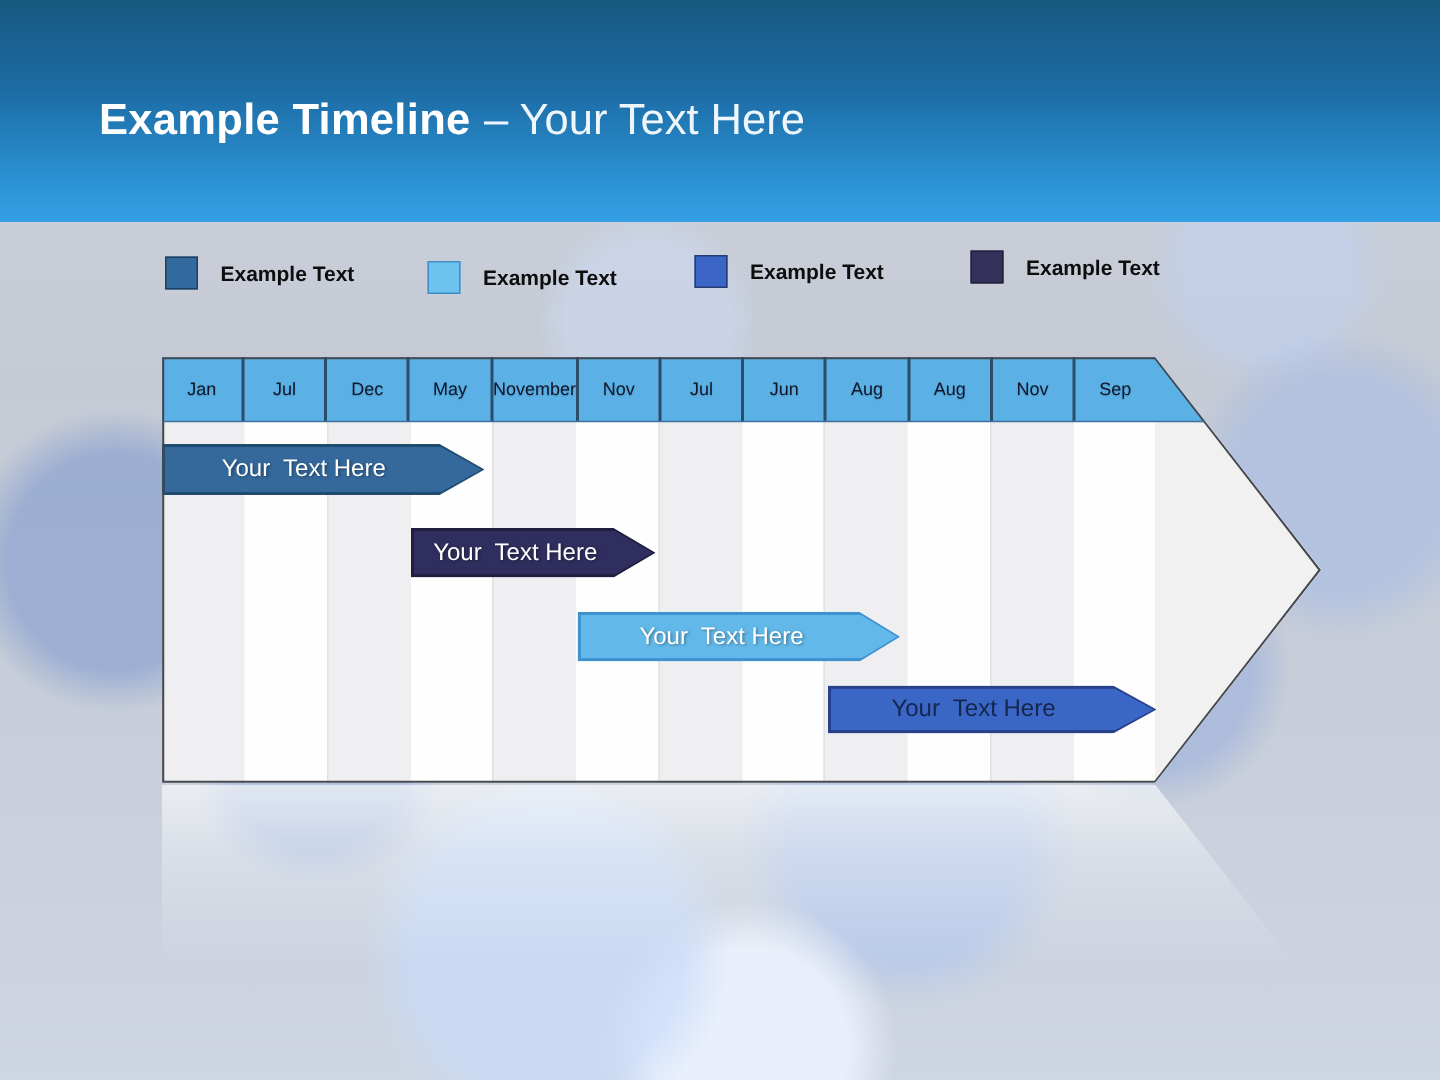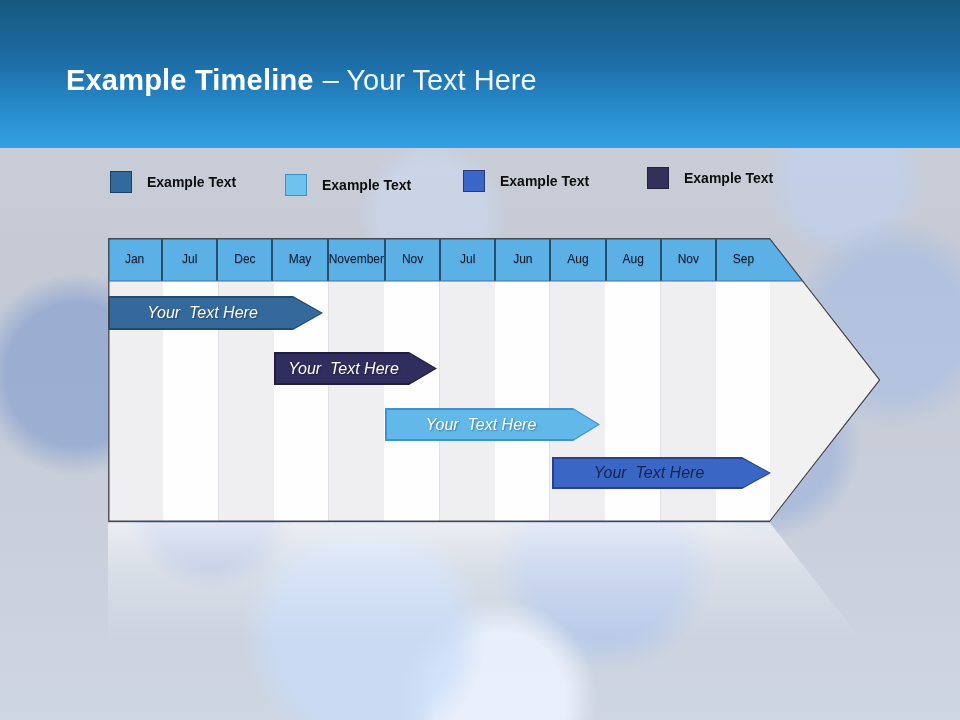--- a/index.html
+++ b/index.html
@@ -58,21 +58,21 @@
   .task .shape{
     position:absolute;inset:0;
     clip-path:polygon(0 0,calc(100% - var(--head)) 0,100% 50%,calc(100% - var(--head)) 100%,0 100%);
   }
   .task .fill{
     position:absolute;inset:2px;
     clip-path:polygon(0 0,calc(100% - var(--head) + 3px) 0,100% 50%,calc(100% - var(--head) + 3px) 100%,0 100%);
   }
   .task .label{
     position:absolute;inset:0;display:flex;align-items:center;justify-content:center;
-    padding-right:calc(var(--head) - 4px);font-size:16px;white-space:pre;font-style:italic;
+    padding-right:calc(var(--head) - 4px);font-size:16px;white-space:pre;
   }
   .task .label.shadowed{text-shadow:1px 1px 2px rgba(0,0,0,0.38);}
   
   .reflection{
     position:absolute;left:108px;top:523px;width:773px;height:284px;pointer-events:none;
     clip-path:polygon(0 0,662px 0,100% 50%,662px 100%,0 100%);
     background:linear-gradient(180deg,rgba(255,255,255,0.62) 0%,rgba(246,249,253,0.34) 16%,rgba(246,249,253,0) 42%);
   }
 </style>
 </head>

